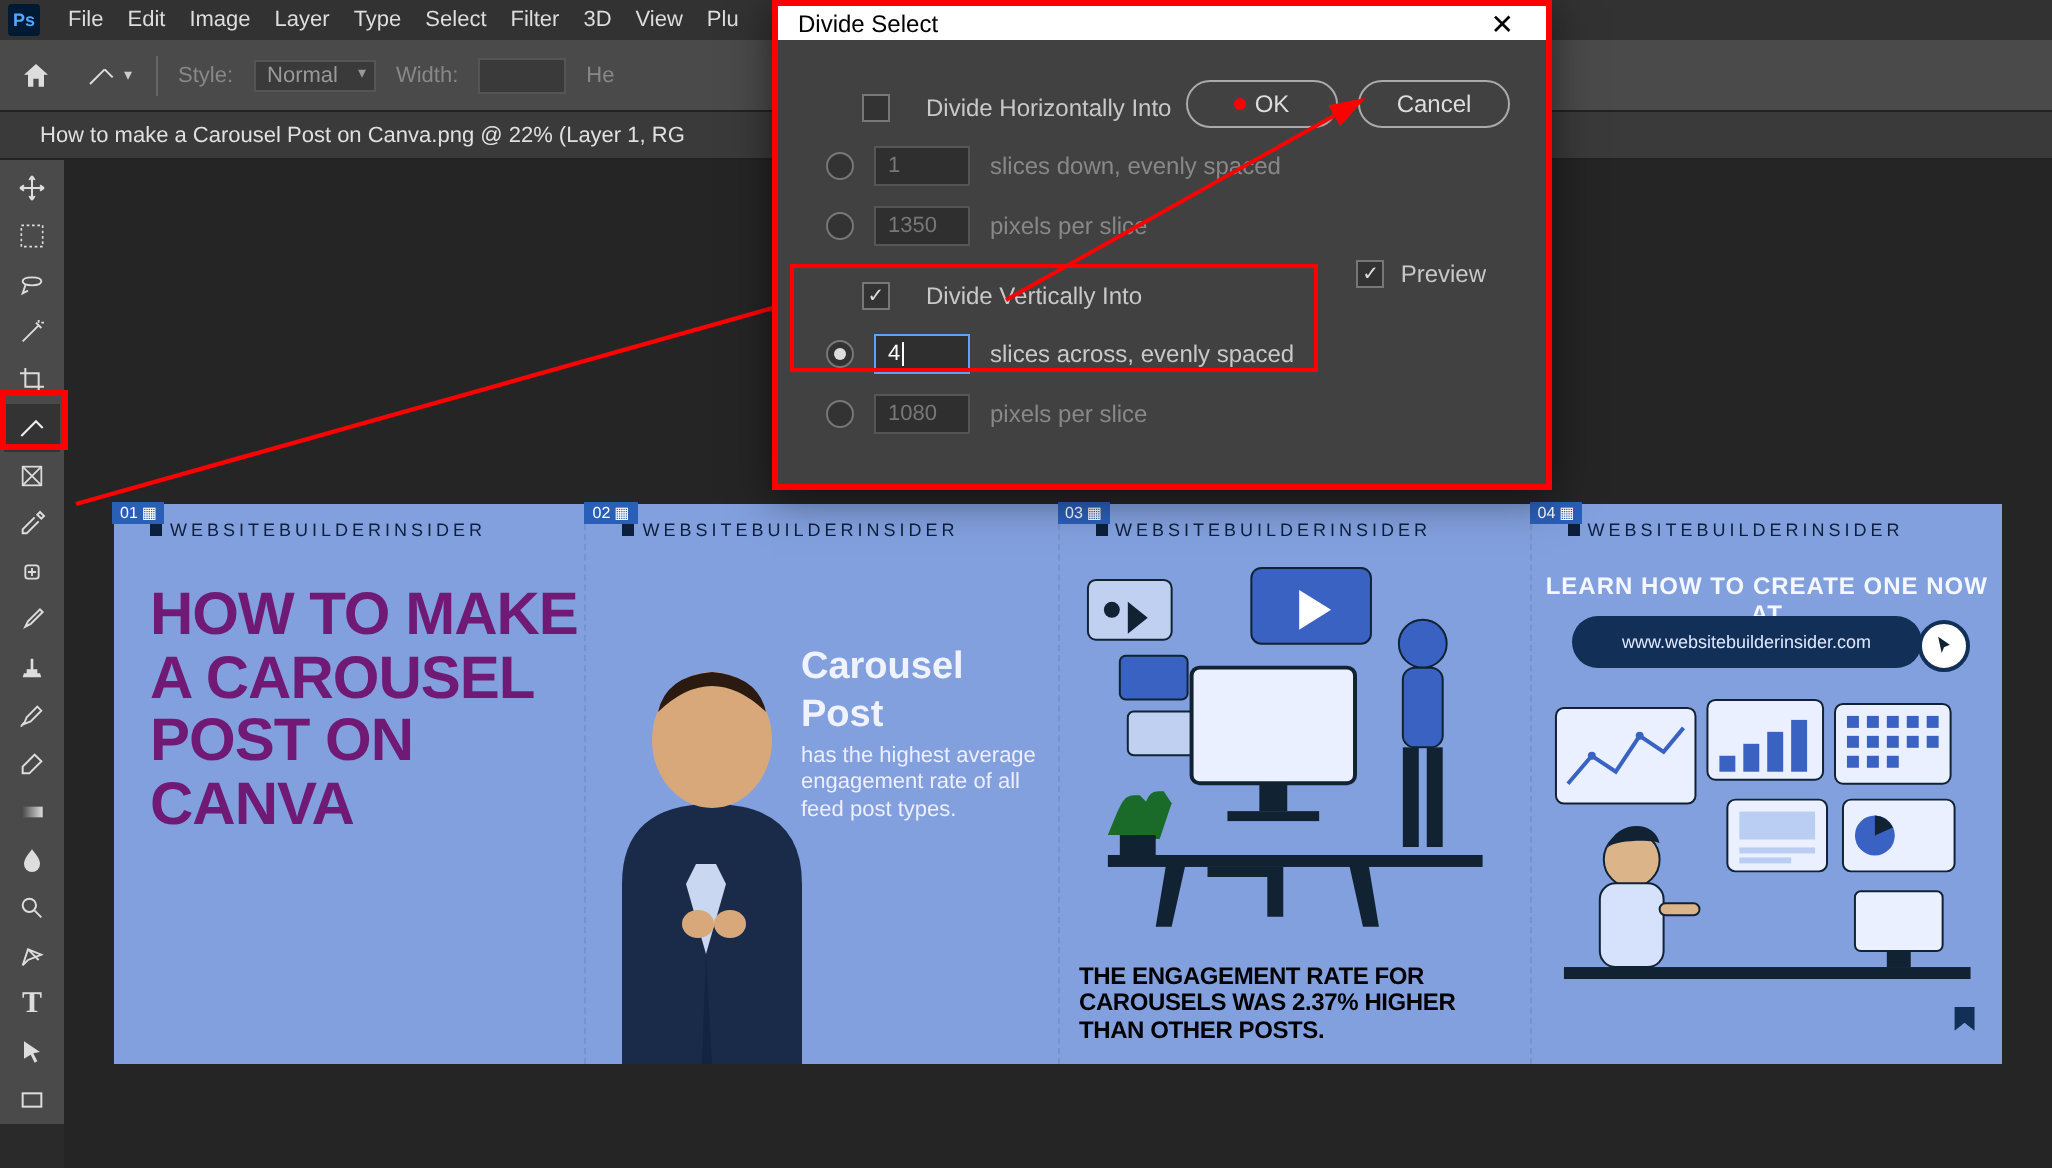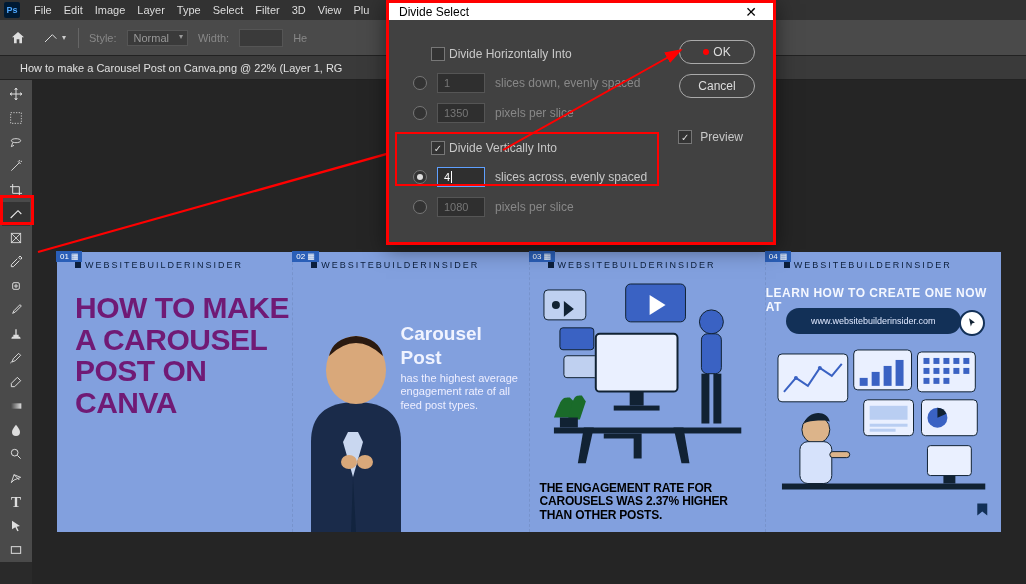--- a/index.html
+++ b/index.html
@@ -45,41 +45,41 @@
 
 .slice2-man { position:absolute; bottom:0; left:-22px; width: 170px; height: 220px; }
 .slice2-text { position: absolute; top: 70px; right: 8px; width: 120px; color: #eef; font-size: 11px; line-height: 1.25; }
 .slice2-text .h { font-size: 19px; font-weight: 600; color: #f0f3ff; margin-bottom: 2px; }
 
 
 .slice3-scene { position:absolute; inset: 26px 4px 50px 4px; }
 .slice3-caption { position: absolute; bottom: 10px; left: 10px; right: 8px; font-family: "Arial Black", Arial, sans-serif; font-weight: 900; font-size: 12px; line-height: 1.12; color: #000000; letter-spacing: -0.2px; }
 
 
-.slice4-learn { position:absolute; top: 34px; left:0; right:0; text-align:left; font-size: 12px; font-weight:700; letter-spacing: 0.5px; color: #f4f7ff; }
+.slice4-learn { position:absolute; top: 34px; left:0; right:0; text-align:center; font-size: 12px; font-weight:700; letter-spacing: 0.5px; color: #f4f7ff; }
 .slice4-pill { position:absolute; top: 56px; left: 20px; width: 175px; height: 26px; background:#123057; border-radius: 14px; display:flex; align-items:center; justify-content:center; color:#dfe8ff; font-size:9px; }
 .slice4-cursor { position:absolute; top: 58px; right: 16px; width:26px; height:26px; background:#fff; border-radius:50%; border:2px solid #123057; display:flex; align-items:center; justify-content:center; }
 .slice4-dash { position:absolute; top: 92px; left: 6px; right: 6px; bottom: 4px; }
 
 
 .dialog-wrap { position: absolute; left: 386px; top: 0; width: 390px; height: 245px; border: 3px solid red; z-index: 20; box-shadow: 0 4px 20px rgba(0,0,0,0.5); }
 .dialog { position:absolute; inset:0; background: #414141; display:flex; flex-direction:column; }
 .dlg-titlebar { height: 30px; background: #fff; display:flex; align-items:center; padding: 0 10px; color:#000; font-size: 12px; justify-content: space-between; }
 .dlg-titlebar .x { font-size: 14px; padding: 0 6px; }
 .dlg-body { flex:1; position: relative; padding: 20px; font-size: 12px; color: #c8c8c8; }
-.row { display:flex; align-items:center; gap: 4px; height: 28px; }
+.row { display:flex; align-items:center; gap: 18px; height: 28px; }
 .checkbox { width: 14px; height: 14px; background: #333; border: 1px solid #777; display:flex; align-items:center; justify-content:center; }
 .checkbox.checked::after { content:"✓"; color:#ddd; font-size:10px; }
 .radio { width: 14px; height: 14px; border: 1px solid #777; border-radius: 50%; background:#333; display:flex; align-items:center; justify-content:center; }
 .radio.checked::after { content:""; width:6px; height:6px; background:#ddd; border-radius:50%; }
 .numfield { width: 48px; height: 20px; background: #2f2f2f; border: 1px solid #666; color:#bbb; font-size:11px; padding: 0 6px; display:flex; align-items:center; }
 .numfield.disabled { color:#777; border-color:#555; }
 .numfield.activef { border: 1px solid #5fa0ff; color:#fff; }
 .subrow { display:flex; align-items:center; gap:10px; height:30px; padding-left: 4px; }
-.dlg-buttons { position:absolute; right: 18px; top: 20px; display:flex; flex-direction:column; gap:10px; }
+.dlg-buttons { position:absolute; right: 18px; top: 20px; display:flex; flex-direction:row; gap:10px; }
 .dlg-btn { width: 76px; height: 24px; border:1px solid #aaa; border-radius: 12px; display:flex; align-items:center; justify-content:center; font-size:12px; color:#ddd; background: transparent; }
 .dlg-btn .okdot { width:6px; height:6px; background:red; border-radius:50%; margin-right:4px; }
 .preview-row { position:absolute; right: 30px; top: 110px; display:flex; align-items:flex-start; gap:8px; }
 
 
 .red-inner { position:absolute; border:2px solid red; }
 
 
 .redarrow { position:absolute; z-index: 15; }
 

